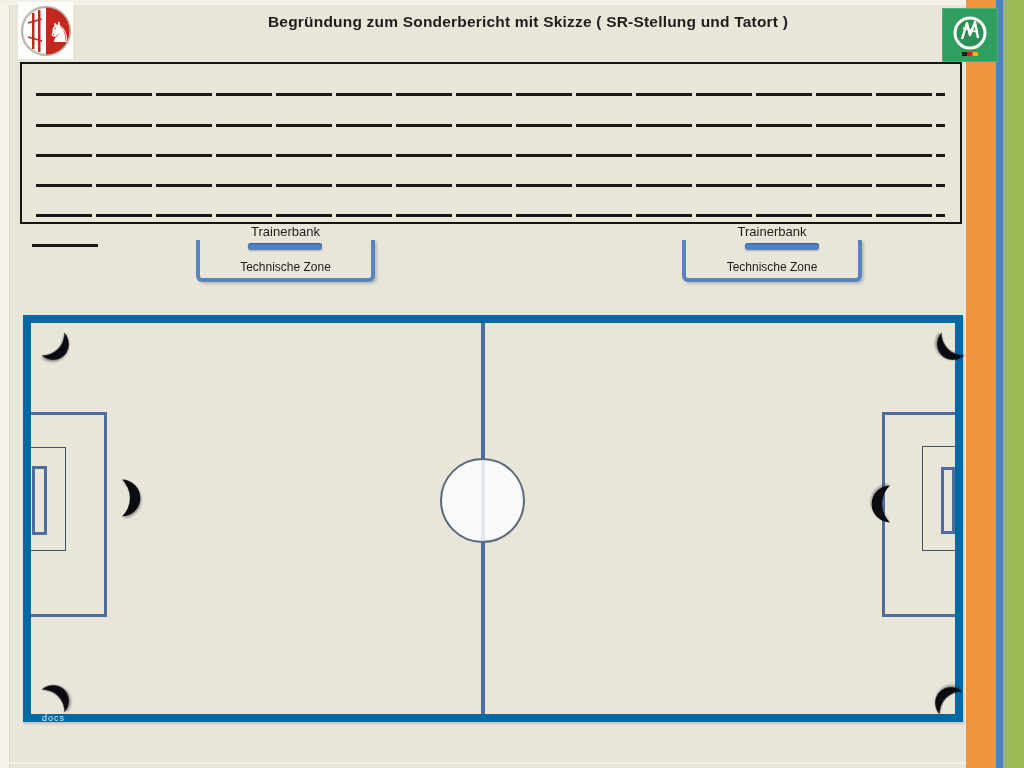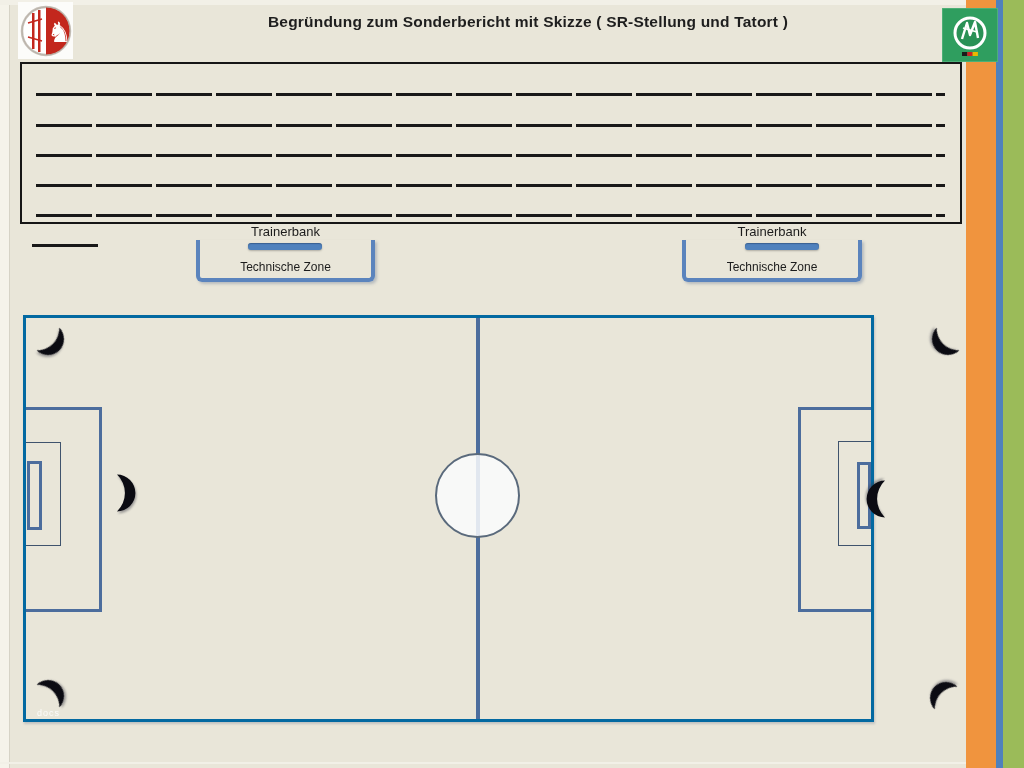--- a/index.html
+++ b/index.html
@@ -38,22 +38,22 @@
                       font-size:13px; color:#1c1c1c; }
   .zone-bar   { position:absolute; top:19px; width:74px; height:7px; background:#4f81bd;
                 border-radius:3px; box-shadow:0 1px 1px rgba(40,70,110,.55) inset, 0 1px 2px rgba(0,0,0,.25); }
   .zone-bracket { position:absolute; left:0; top:16px; width:100%; height:42px;
                   border-left:4px solid #5b84bd; border-right:4px solid #5b84bd; border-bottom:4px solid #5b84bd;
                   border-radius:0 0 6px 6px; box-shadow:2px 2px 3px rgba(90,110,140,.35); }
   .zone-tz-label { position:absolute; left:0; top:36px; width:100%; text-align:center;
                    font-size:12px; color:#1c1c1c; }
 
   
-  .field { position:absolute; left:23px; top:315px; width:851px; height:407px;
-           border:3px solid #0369a1; z-index:1; box-shadow:1px 2px 2px rgba(120,130,150,.35); }
+  .field { position:absolute; left:23px; top:315px; width:940px; height:407px;
+           border:8px solid #0369a1; z-index:1; box-shadow:1px 2px 2px rgba(120,130,150,.35); }
   .halfway { position:absolute; left:450px; top:0; width:4px; height:100%; background:#4c6d9d; }
   .center-circle { position:absolute; left:409px; top:135px; width:85px; height:85px; border-radius:50%;
                    border:2px solid #5a6a7c; background:rgba(250,251,253,.86); }
   .pen-area { position:absolute; top:89px; width:76px; height:205px; border:3px solid #4c6d9d; }
   .pen-left  { left:0;  border-left:none; }
   .pen-right { right:0; border-right:none; width:73px; }
   .goal-area { position:absolute; border:1.5px solid #3f536d; }
   .ga-left  { left:0;  top:124px; width:35px; height:104px; border-left:none; }
   .ga-right { right:0; top:123px; width:33px; height:105px; border-right:none; }
   .goal { position:absolute; border:3px solid #4c6d9d; }

